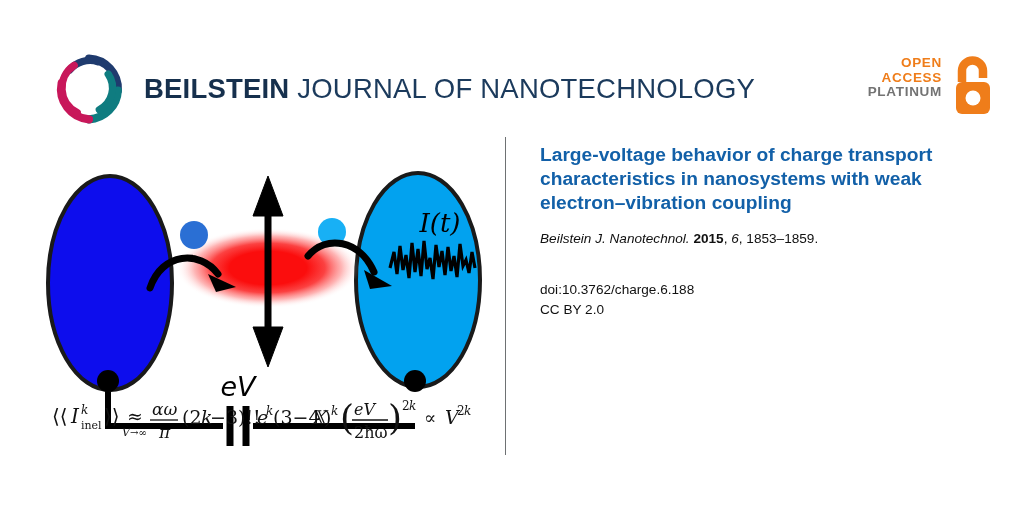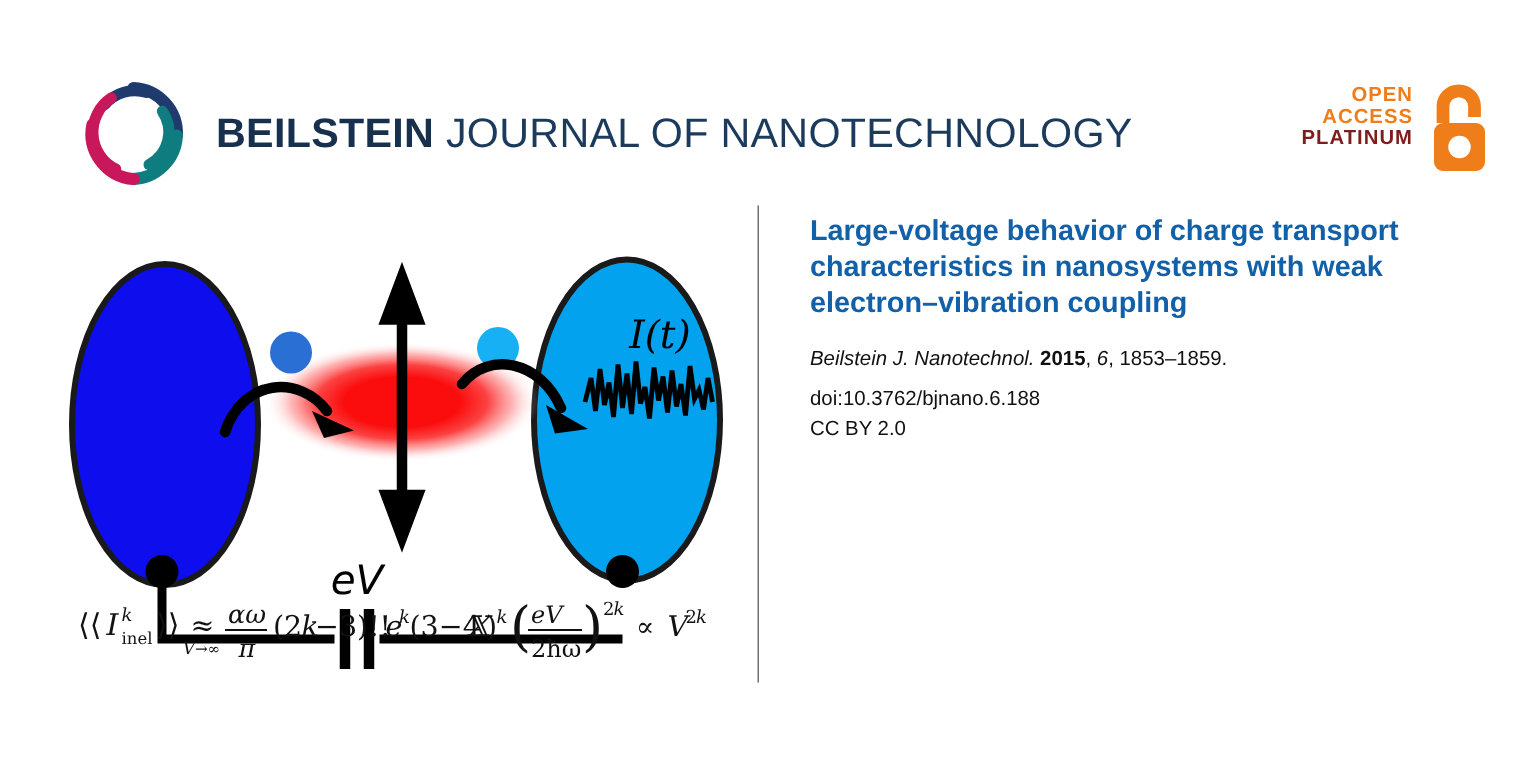--- a/index.html
+++ b/index.html
@@ -70,21 +70,21 @@
   .oa-words {
     text-align: right;
     line-height: 1.08;
   }
   .oa-words div {
     font-size: 13.5px;
     font-weight: 700;
     letter-spacing: 0.7px;
   }
   .oa-open, .oa-access { color: #ef7d1a; }
-  .oa-platinum { color: #7f1d1d; }
+  .oa-platinum { color: #737373; }
   .oa-lock { display: block; width: 46px; height: 62px; }
 
   
   .divider {
     position: absolute;
     left: 505px;
     top: 137px;
     width: 1px;
     height: 318px;
     background: #6e7173;
@@ -116,21 +116,21 @@
   }
   .authors {
     font-size: 17px;
     color: #1a1a1a;
     margin: 0 0 26px 0;
     line-height: 1.3;
   }
   .citation {
     font-size: 13.6px;
     color: #111111;
-    margin: 0 0 8px 0;
+    margin: 0 0 32px 0;
     line-height: 1.35;
   }
   .citation .j { font-style: italic; }
   .citation .yr { font-weight: 700; }
   .citation .vol { font-style: italic; }
   .doi, .license {
     font-size: 13.6px;
     color: #111111;
     line-height: 1.45;
     margin: 0;
@@ -257,21 +257,21 @@
   </div>
 
   <div class="meta">
     <h1 class="title">Large-voltage behavior of charge transport characteristics in nanosystems with weak electron–vibration coupling</h1>
     <div class="citation">
       <span class="j">Beilstein J. Nanotechnol.</span>
       <span class="yr">2015</span><span>,</span>
       <span class="vol">6</span><span>,</span>
       <span>1853–1859.</span>
     </div>
-    <div class="doi">doi:10.3762/bjnano.6.188</div>
+    <div class="doi">doi:10.3762/charge.6.188</div>
     <div class="license">CC BY 2.0</div>
   </div>
 
   <div class="formula">
     <svg width="440" height="52" viewBox="0 0 440 52" xmlns="http://www.w3.org/2000/svg">
       <g font-family="'DejaVu Serif',serif" fill="#121212">
 
         <text x="0" y="30" font-size="20">⟨⟨</text>
         <text x="19" y="30" font-size="20" font-style="italic">I</text>
         <text x="29" y="21" font-size="12" font-style="italic">k</text>

